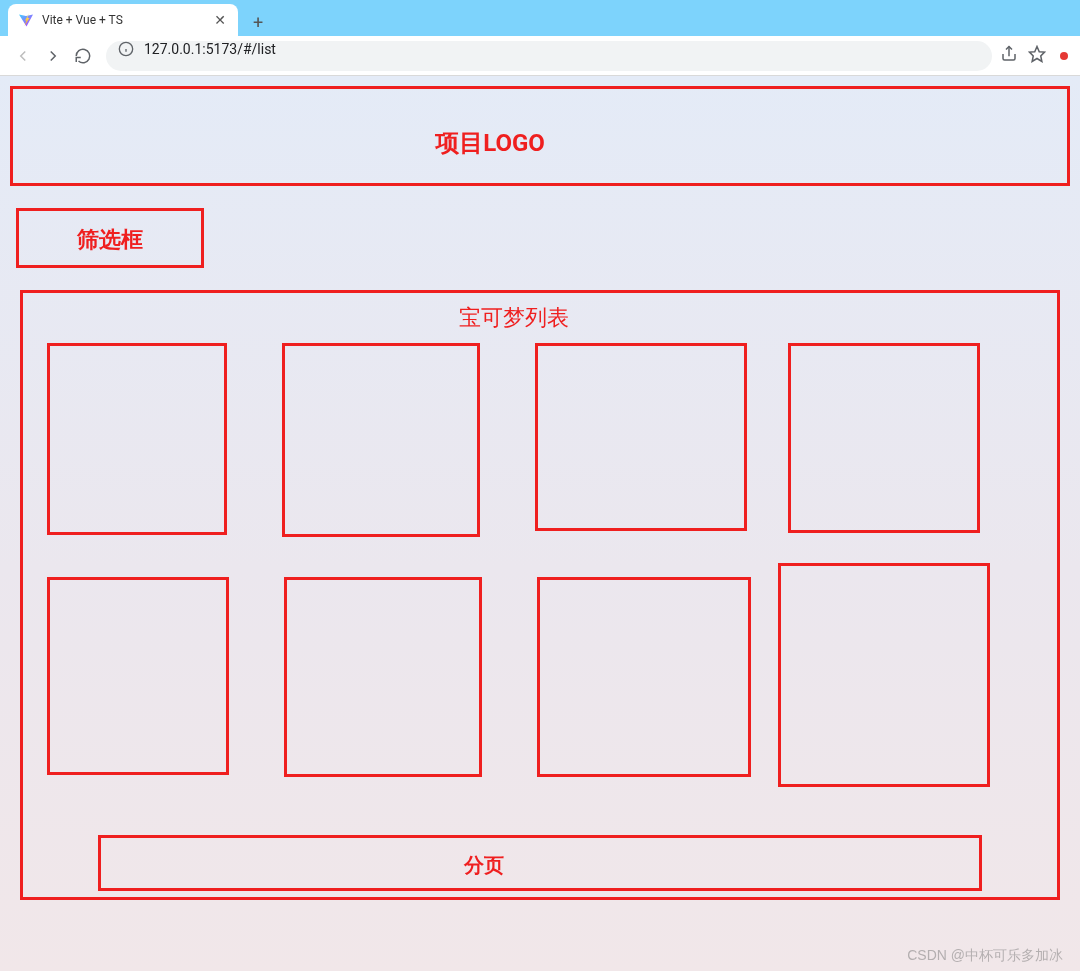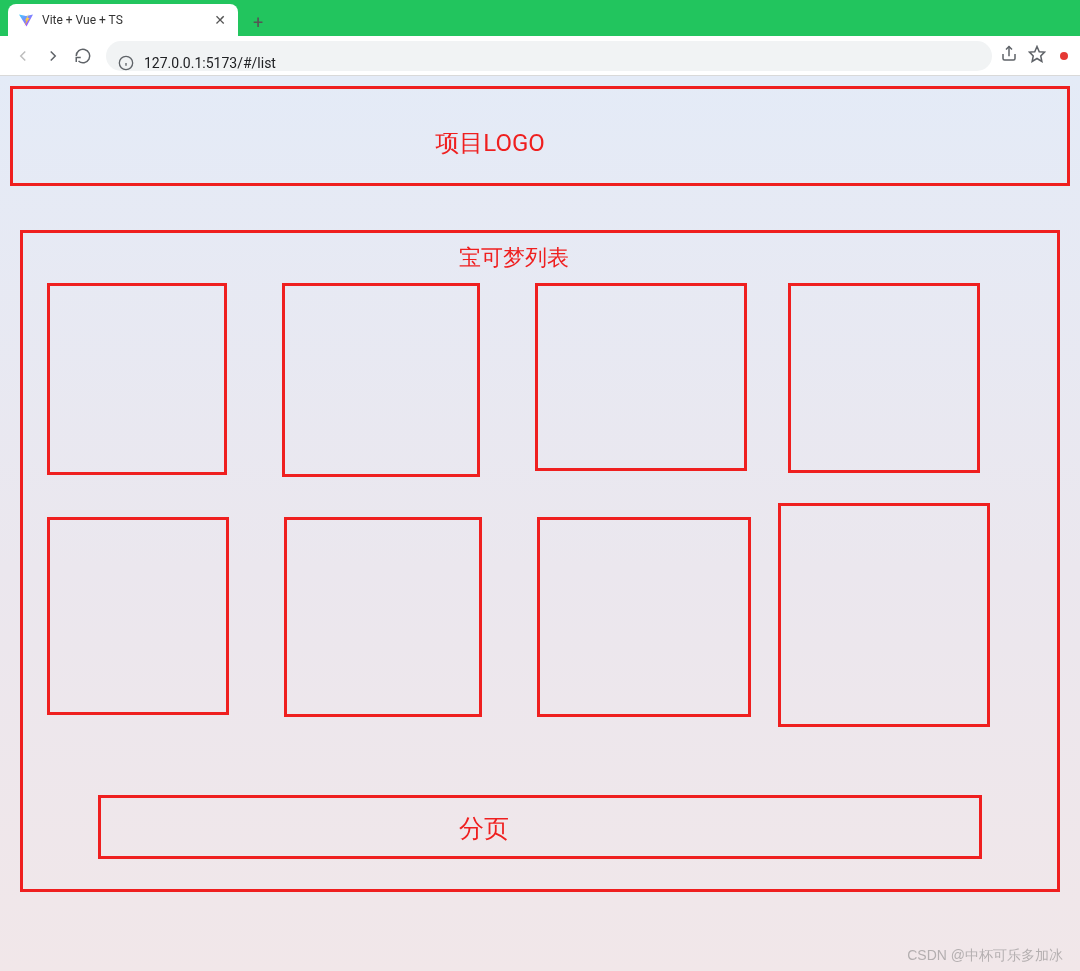--- a/index.html
+++ b/index.html
@@ -16,21 +16,21 @@
     }
     
     .browser-chrome {
       background: #dee1e6;
     }
     .tab-bar {
       display: flex;
       align-items: flex-end;
       height: 36px;
       padding-left: 8px;
-      background: #22c55e;
+      background: #7dd3fc;
     }
     .tab {
       display: flex;
       align-items: center;
       background: #fff;
       border-radius: 8px 8px 0 0;
       height: 32px;
       padding: 0 10px;
       width: 230px;
       font-size: 12px;
@@ -89,21 +89,21 @@
     .nav-btn.disabled {
       color: #bdbdbd;
     }
     .nav-btn svg {
       width: 18px;
       height: 18px;
     }
     .address-bar {
       flex: 1;
       display: flex;
-      align-items: flex-end;
+      align-items: flex-start;
       background: #f1f3f4;
       border-radius: 16px;
       height: 30px;
       padding: 0 12px;
       margin: 0 8px;
       font-size: 14px;
       color: #5f6368;
     }
     .address-bar .info-icon {
       margin-right: 10px;
@@ -138,20 +138,21 @@
       padding: 10px;
       position: relative;
     }
     .wireframe-box {
       border: 3px solid #ef1f1f;
       color: #ef1f1f;
       display: flex;
       align-items: flex-start;
       justify-content: center;
       font-size: 22px;
+      font-weight: bold;
     }
     .logo-header {
       height: 100px;
       margin-bottom: 22px;
       padding-top: 38px;
       font-size: 24px;
     }
     .logo-header span { padding-left: -0px; transform: translateX(-50px); }
     .row2 {
       display: flex;
@@ -165,21 +166,21 @@
       padding-top: 14px;
     }
     .search-box {
       flex: 1;
       height: 60px;
       padding-top: 14px;
     }
     .list-container {
       border: 3px solid #ef1f1f;
       margin: 0 10px;
-      padding: 10px 20px 30px 20px;
+      padding: 10px 20px 6px 20px;
       color: #ef1f1f;
       min-height: 610px;
     }
     .list-title {
       text-align: center;
       font-size: 22px;
       margin-bottom: 10px;
       padding-left: -40px;
     }
     .grid {
@@ -195,24 +196,24 @@
       height: 192px;
     }
     .card:nth-child(2){ width: 198px; height: 194px; }
     .card:nth-child(3){ width: 212px; height: 188px; }
     .card:nth-child(4){ width: 192px; height: 190px; margin-left: -14px;}
     .card:nth-child(5){ width: 182px; height: 198px; }
     .card:nth-child(6){ width: 198px; height: 200px; }
     .card:nth-child(7){ width: 214px; height: 200px; }
     .card:nth-child(8){ width: 212px; height: 224px; margin-top: -14px; margin-left: -28px;}
     .pagination {
-      margin: 68px 55px 0 55px;
-      height: 64px;
+      margin: 48px 55px 0 55px;
+      height: 56px;
       padding-top: 14px;
-      font-size: 25px;
+      font-size: 20px;
     }
     .watermark {
       position: absolute;
       bottom: 6px;
       right: 17px;
       font-size: 14px;
       color: rgba(120,120,120,0.5);
       font-family: "PingFang SC", "Microsoft YaHei", sans-serif;
     }
   </style>
@@ -286,20 +287,23 @@
       <span class="red-dot"></span>
     </div>
   </div>
 </div>
 
 <div class="viewport">
   <div class="wireframe-box logo-header">
     <span style="transform:translateX(-50px)">项目LOGO</span>
   </div>
   <div class="row2">
+    <div class="wireframe-box filter-box">
+      <span>筛选框</span>
+    </div>
   </div>
   <div class="list-container">
     <div class="list-title" style="transform:translateX(-26px)">宝可梦列表</div>
     <div class="grid">
       <div class="card"></div>
       <div class="card"></div>
       <div class="card"></div>
       <div class="card"></div>
       <div class="card"></div>
       <div class="card"></div>

